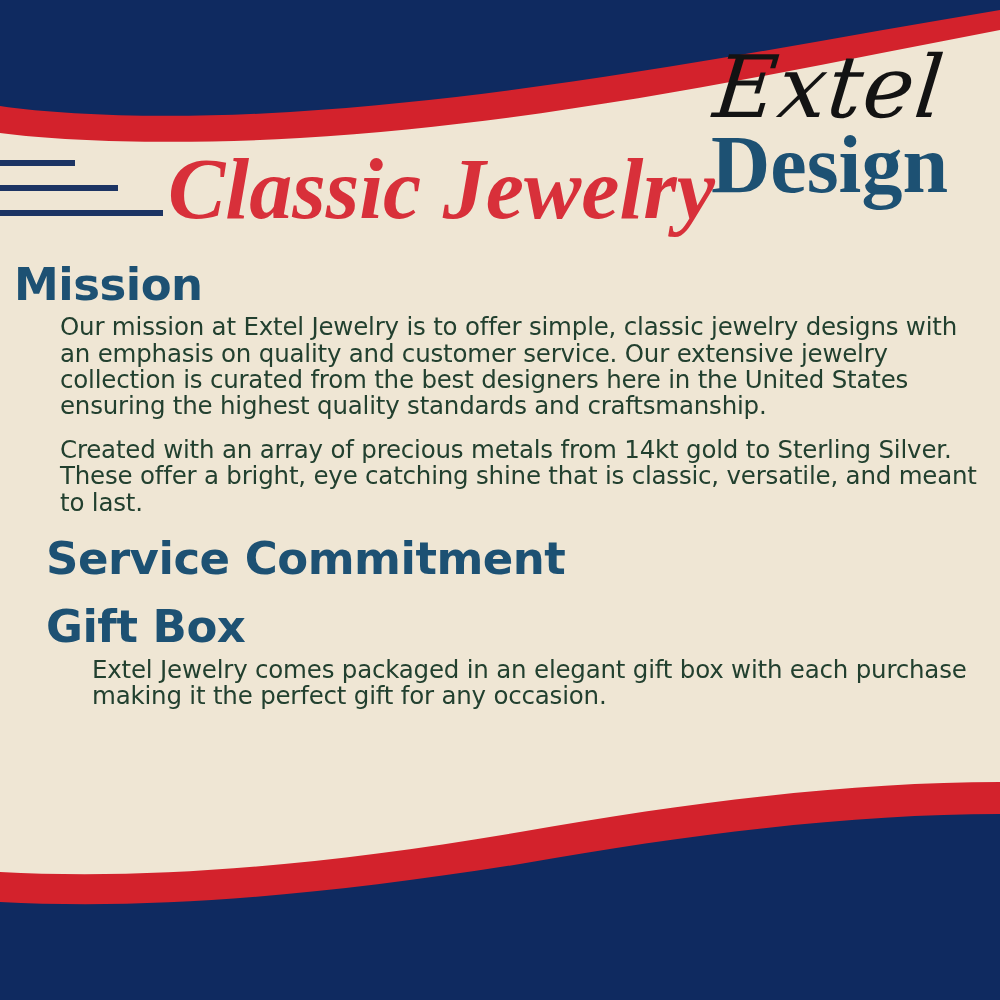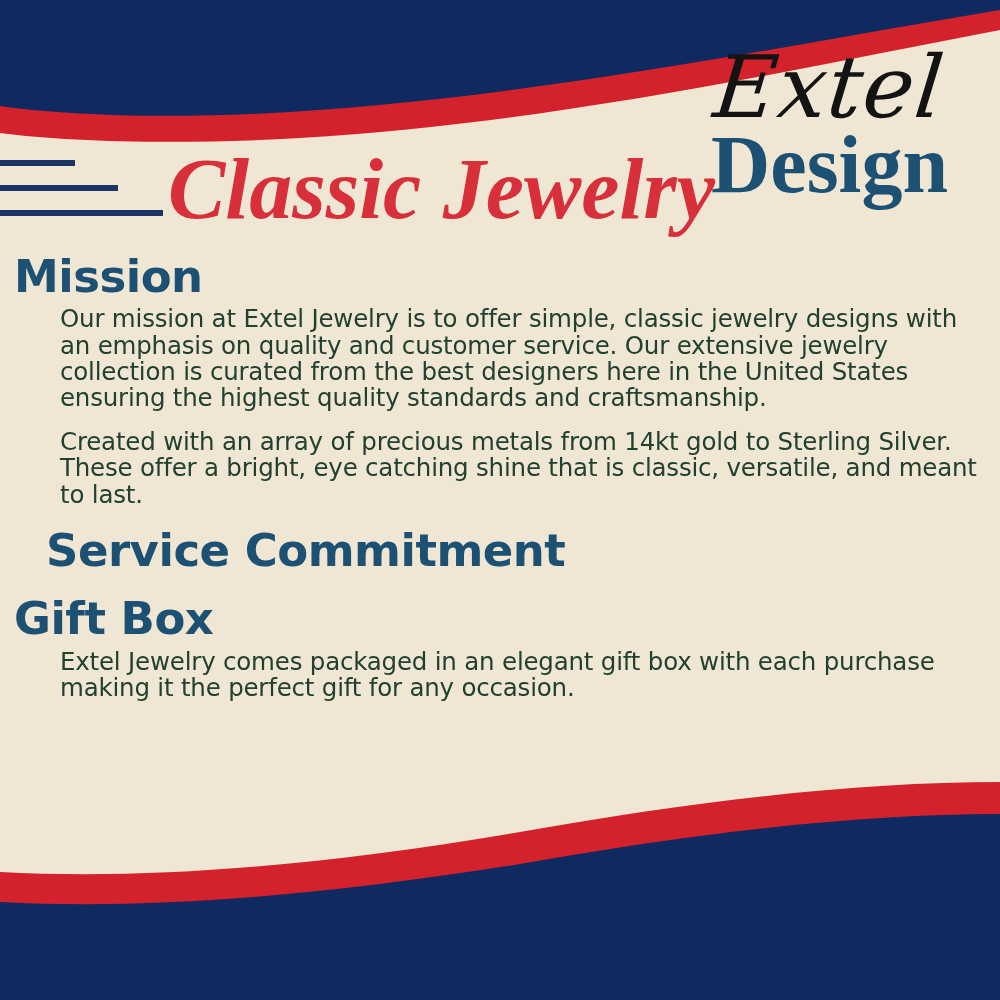--- a/index.html
+++ b/index.html
@@ -93,37 +93,37 @@
     left: 0;
     top: 252px;
     width: 1000px;
   }
   .section { margin-bottom: 6px; }
   .section-title {
     font-family: "DejaVu Sans", "Liberation Sans", sans-serif;
     font-weight: 700;
     font-size: 45px;
     color: #1d5173;
-    margin: 0 0 4px 14px;
+    margin: 8px 0 4px 14px;
     letter-spacing: -0.5px;
     line-height: 1.12;
   }
   .section-body {
     font-family: "DejaVu Sans", "Liberation Sans", sans-serif;
     font-weight: 500;
     font-size: 24.5px;
     color: #22402f;
     margin: 0 17px 0 60px;
     line-height: 1.07;
     letter-spacing: -0.2px;
   }
   .sec-mission { margin-bottom: 18px; }
   .sec-materials { margin-bottom: 18px; }
   .sec-service { margin-bottom: 18px; padding-left: 32px; }
-  .sec-gift { margin-bottom: 0; }
+  .sec-gift { margin-bottom: 0; padding-left: 32px; }
 </style>
 </head>
 <body>
 
 <div class="poster">
 
   <div class="wave-top">
     <svg viewBox="0 0 1000 260" preserveAspectRatio="none" aria-hidden="true">
       <path d="M0,0 L1000,0 L1000,30 C780,72 560,122 300,138 C180,145 70,142 0,133 Z" fill="#d3222c"></path>
       <path d="M0,0 L1000,0 L1000,10 C760,50 540,96 290,112 C175,119 68,116 0,106 Z" fill="#0f2a60"></path>

